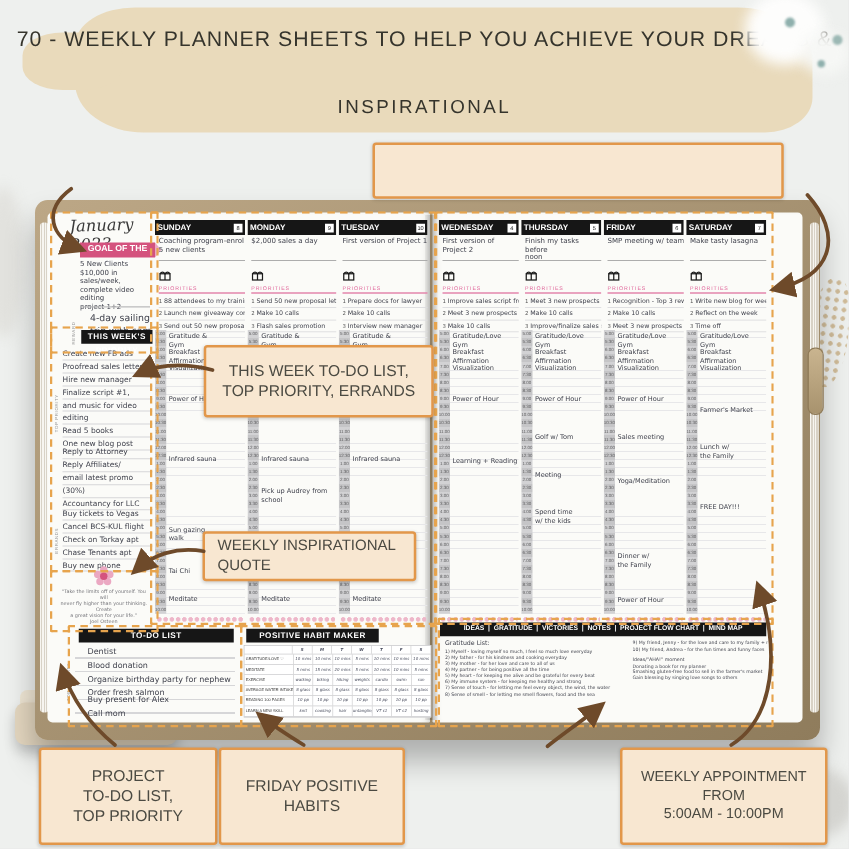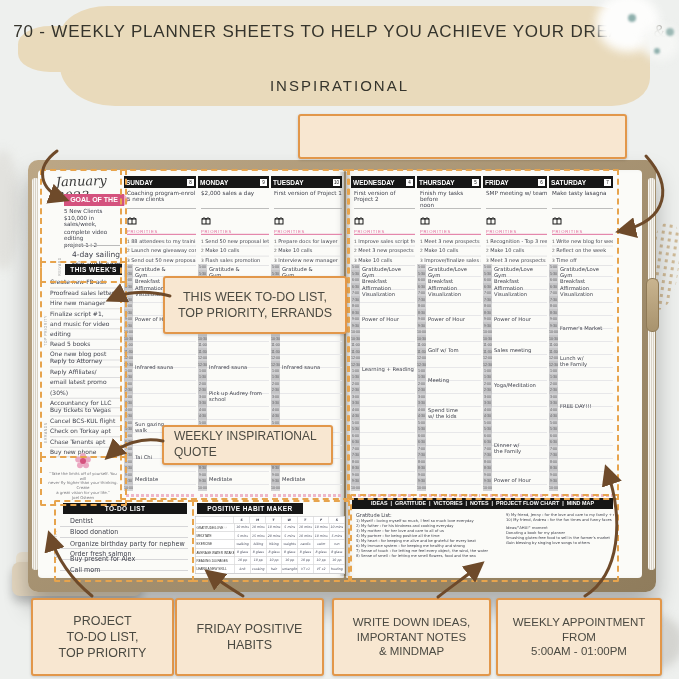--- a/index.html
+++ b/index.html
@@ -842,26 +842,23 @@
   </div>
   <div class="callout" style="left:162px;top:425px;width:171px;height:40px;font-size:12px;text-align:left;justify-content:flex-start;padding-left:10px;box-sizing:border-box;">WEEKLY INSPIRATIONAL
 QUOTE</div>
   <div class="callout" style="left:163px;top:276px;width:180px;height:54px;font-size:12.5px;">THIS WEEK TO-DO LIST,
 TOP PRIORITY, ERRANDS</div>
   <div class="callout" style="left:31px;top:598px;width:139px;height:74px;font-size:12.5px;">PROJECT
 TO-DO LIST,
 TOP PRIORITY</div>
   <div class="callout" style="left:175px;top:598px;width:145px;height:74px;font-size:12.5px;">FRIDAY POSITIVE
 HABITS</div>
-  <div class="callout" style="left:332px;top:598px;width:155px;height:74px;font-size:11.5px;">WRITE DOWN IDEAS,
-IMPORTANT NOTES
-&amp; MINDMAP</div>
   <div class="callout" style="left:496px;top:598px;width:162px;height:74px;font-size:11.5px;">WEEKLY APPOINTMENT
 FROM
-5:00AM - 01:00PM</div>
+5:00AM - 10:00PM</div>
 
   <svg class="arrows" width="679" height="679" viewBox="0 0 679 679">
     <defs>
       <marker id="ah" markerWidth="7" markerHeight="7" refX="5" refY="3.5" orient="auto">
         <path d="M0,0 L7,3.5 L0,7 z" fill="#6e4a2a"></path>
       </marker>
     </defs>
     <g fill="none" stroke="#6e4a2a" stroke-width="3" stroke-linecap="round" marker-end="url(#ah)">
       <path d="M57,151 C34,168 40,190 64,199"></path>
       <path d="M646,156 C673,186 669,220 621,231"></path>

